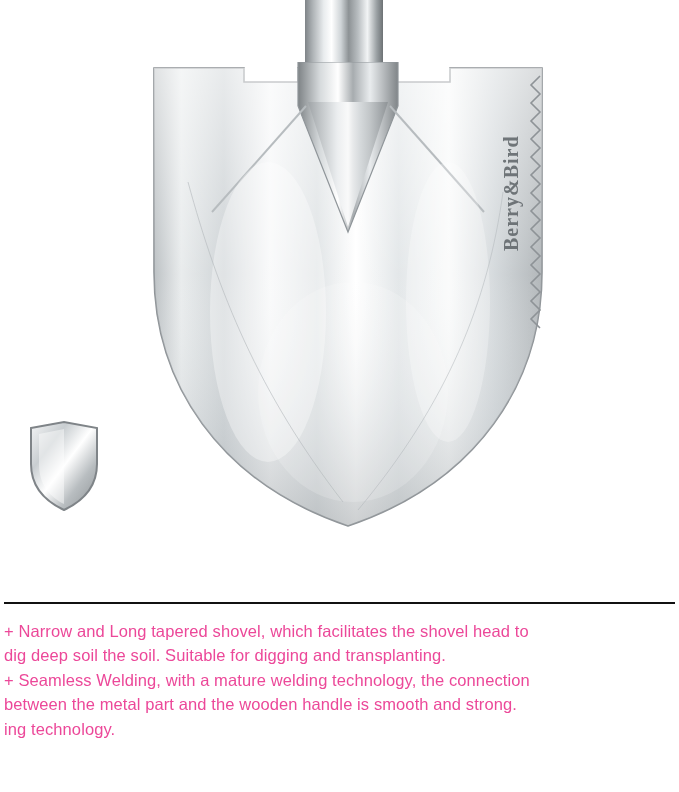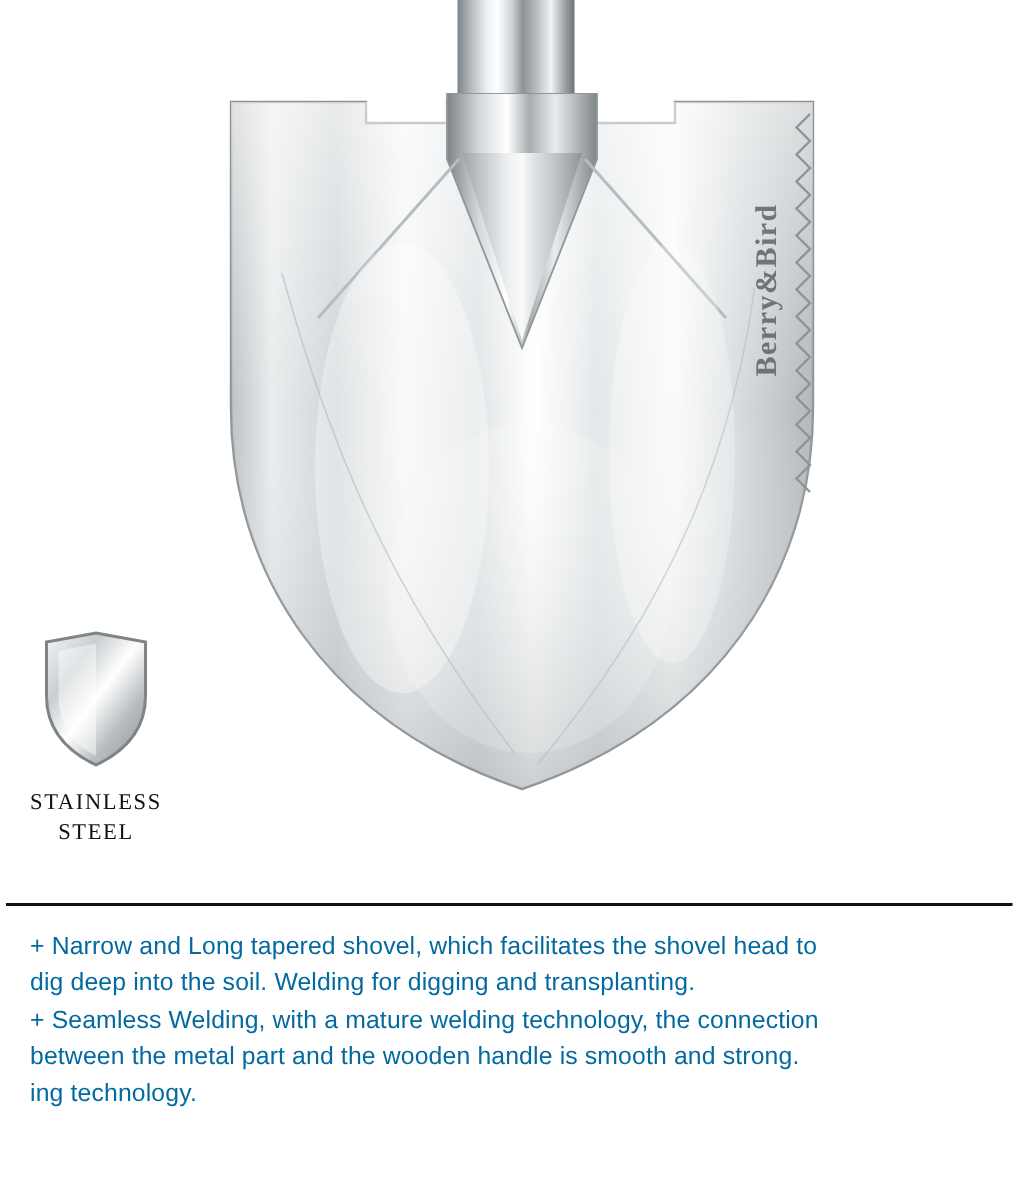--- a/index.html
+++ b/index.html
@@ -118,27 +118,27 @@
     left: 4px;
     top: 602px;
     width: 671px;
     height: 2px;
     background: #111111;
   }
 
   
   .description {
     position: absolute;
-    left: 20px;
+    left: 4px;
     top: 620px;
     width: 660px;
     font-family: "Liberation Sans", sans-serif;
     font-size: 16.5px;
     line-height: 1.42;
-    color: #0369a1;
+    color: #ec4899;
     letter-spacing: 0.1px;
   }
   .description p {
     margin: 0 0 1px 0;
   }
 </style>
 </head>
 <body>
 
 <div class="page">
@@ -227,29 +227,25 @@
           <stop offset="0%" stop-color="#f4f5f6"></stop>
           <stop offset="28%" stop-color="#c9ced1"></stop>
           <stop offset="50%" stop-color="#ffffff"></stop>
           <stop offset="72%" stop-color="#b8bdc0"></stop>
           <stop offset="100%" stop-color="#8d9295"></stop>
         </linearGradient>
       </defs>
       <path d="M6,8 L39,2 L72,8 L72,44 C72,68 56,82 39,90 C22,82 6,68 6,44 Z" fill="url(#shieldGrad)" stroke="#7f8488" stroke-width="2"></path>
       <path d="M14,14 L39,9 L39,84 C25,77 14,65 14,44 Z" fill="#ffffff" opacity="0.45"></path>
     </svg>
-    <div class="badge-caption">
-      <div>STAINLESS</div>
-      <div>STEEL</div>
-    </div>
   </div>
 
   <div class="divider"></div>
 
   <div class="description">
     <p>+ Narrow and Long tapered shovel, which facilitates the shovel head to</p>
-    <p>dig deep into the soil. Welding for digging and transplanting.</p>
+    <p>dig deep soil the soil. Suitable for digging and transplanting.</p>
     <p>+ Seamless Welding, with a mature welding technology, the connection</p>
     <p>between the metal part and the wooden handle is smooth and strong.</p>
     <p>ing technology.</p>
   </div>
 
 </div>
 
 </body></html>

